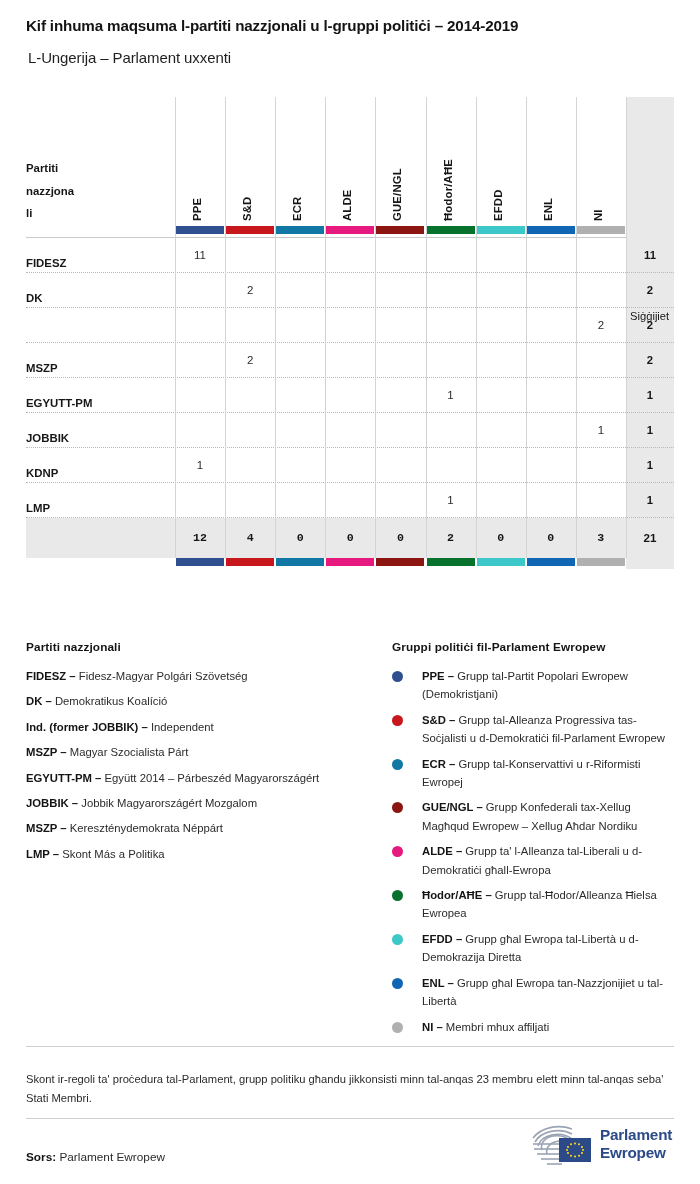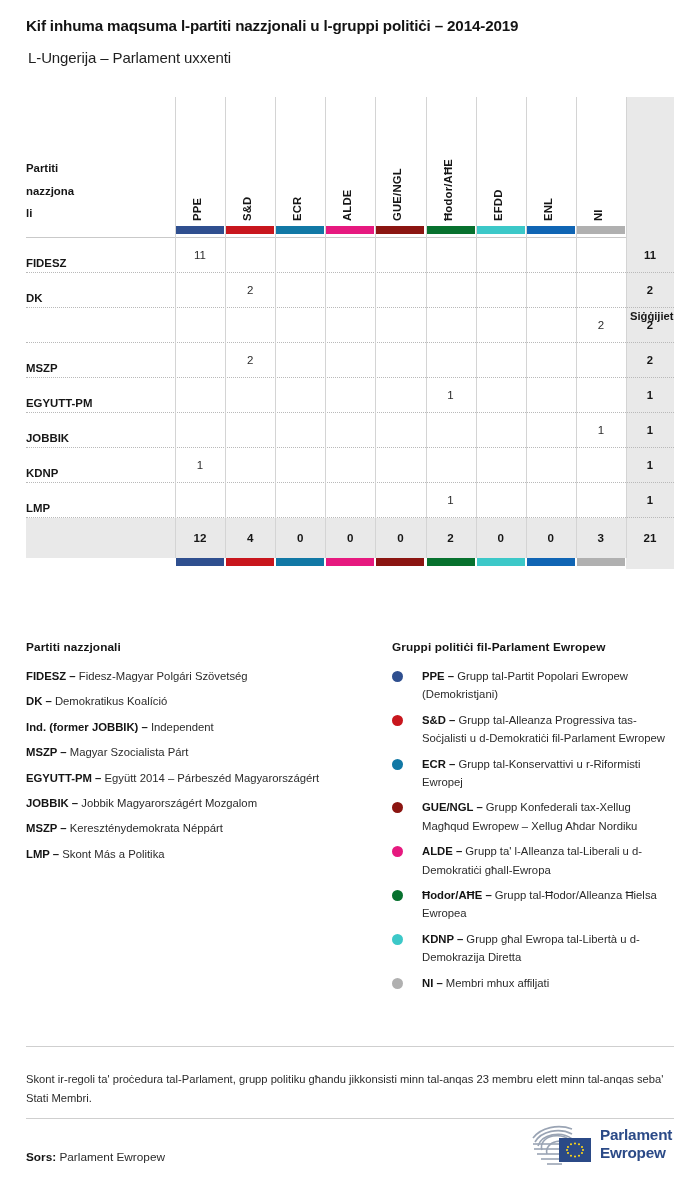--- a/index.html
+++ b/index.html
@@ -34,21 +34,21 @@
     transform-origin:left bottom;transform:rotate(-90deg);
     font-size:11.3px;font-weight:bold;letter-spacing:0.2px;
     color:#161616;white-space:nowrap;line-height:18px;
   }
   .rowhdr{
     position:absolute;left:0px;top:60px;width:140px;
     font-size:11.4px;font-weight:bold;line-height:22.5px;color:#161616;
   }
   .seats-hdr{
     position:absolute;left:604px;top:213px;
-    font-size:11.2px;font-weight:bold;color:#161616;
+    font-size:11.2px;font-weight:normal;color:#161616;
   }
   .swatch{position:absolute;height:8px;top:129px;}
   .swatch-bottom{position:absolute;height:8px;top:461px;}
   .hdr-rule{
     position:absolute;left:0px;top:140px;width:600px;height:1px;background:#c9c9c9;
   }
 
   .body-rows{position:absolute;left:0px;top:141px;width:648px;}
   .row{position:relative;height:35px;}
   .row .rname{
@@ -65,21 +65,21 @@
   }
   .rowline{
     position:absolute;left:0px;width:648px;height:1px;
     border-top:1px dotted #b9b9b9;
   }
   .total-row{
     position:absolute;left:0px;top:421px;width:648px;height:40px;background:#e9e9e9;
   }
   .total-row .cell{
     position:absolute;top:0px;height:52px;line-height:40px;
-    text-align:center;font-size:11.6px;font-weight:bold;color:#161616;
+    text-align:center;font-size:11.6px;font-weight:bold;color:#161616;font-family:Liberation Mono, monospace;
   }
   .total-row .seatcell{
     position:absolute;left:600px;top:0px;width:48px;height:40px;line-height:40px;
     text-align:center;font-size:11.6px;font-weight:bold;color:#161616;
   }
   .total-topline{
     position:absolute;left:0px;top:420px;width:648px;height:1px;
     border-top:1px dotted #b9b9b9;
   }
 
@@ -322,21 +322,22 @@
 
   <div class="leg-right">
     <div class="leg-title">Gruppi politiċi fil-Parlament Ewropew</div>
     <div id="leg-right-items">
         <div class="leg-item-r"><span class="dot" style="background: rgb(47, 79, 143);"></span><b>PPE –</b><span> Grupp tal-Partit Popolari Ewropew (Demokristjani)</span></div>
         <div class="leg-item-r"><span class="dot" style="background: rgb(200, 22, 29);"></span><b>S&amp;D –</b><span> Grupp tal-Alleanza Progressiva tas-Soċjalisti u d-Demokratiċi fil-Parlament Ewropew</span></div>
         <div class="leg-item-r"><span class="dot" style="background: rgb(17, 120, 165);"></span><b>ECR –</b><span> Grupp tal-Konservattivi u r-Riformisti Ewropej</span></div>
         <div class="leg-item-r"><span class="dot" style="background: rgb(139, 21, 17);"></span><b>GUE/NGL –</b><span> Grupp Konfederali tax-Xellug Magħqud Ewropew – Xellug Aħdar Nordiku</span></div>
         <div class="leg-item-r"><span class="dot" style="background: rgb(230, 25, 127);"></span><b>ALDE –</b><span> Grupp ta' l-Alleanza tal-Liberali u d-Demokratiċi għall-Ewropa</span></div>
         <div class="leg-item-r"><span class="dot" style="background: rgb(7, 113, 46);"></span><b>Ħodor/AĦE –</b><span> Grupp tal-Ħodor/Alleanza Ħielsa Ewropea</span></div>
-        <div class="leg-item-r"><span class="dot" style="background: rgb(60, 200, 200);"></span><b>KDNP –</b><span> Grupp għal Ewropa tal-Libertà u d-Demokrazija Diretta</span></div>
+        <div class="leg-item-r"><span class="dot" style="background: rgb(60, 200, 200);"></span><b>EFDD –</b><span> Grupp għal Ewropa tal-Libertà u d-Demokrazija Diretta</span></div>
+        <div class="leg-item-r"><span class="dot" style="background: rgb(16, 101, 180);"></span><b>ENL –</b><span> Grupp għal Ewropa tan-Nazzjonijiet u tal-Libertà</span></div>
         <div class="leg-item-r"><span class="dot" style="background: rgb(176, 176, 176);"></span><b>NI –</b><span> Membri mhux affiljati</span></div>
       </div>
   </div>
 
   <div class="rule" style="top:1046px;"></div>
   <div class="note">Skont ir-regoli ta' proċedura tal-Parlament, grupp politiku għandu jikkonsisti minn tal-anqas 23 membru elett minn tal-anqas seba' Stati Membri.</div>
   <div class="rule" style="top:1118px;"></div>
 
   <div class="source">
     <b>Sors:</b><span> Parlament Ewropew</span>

